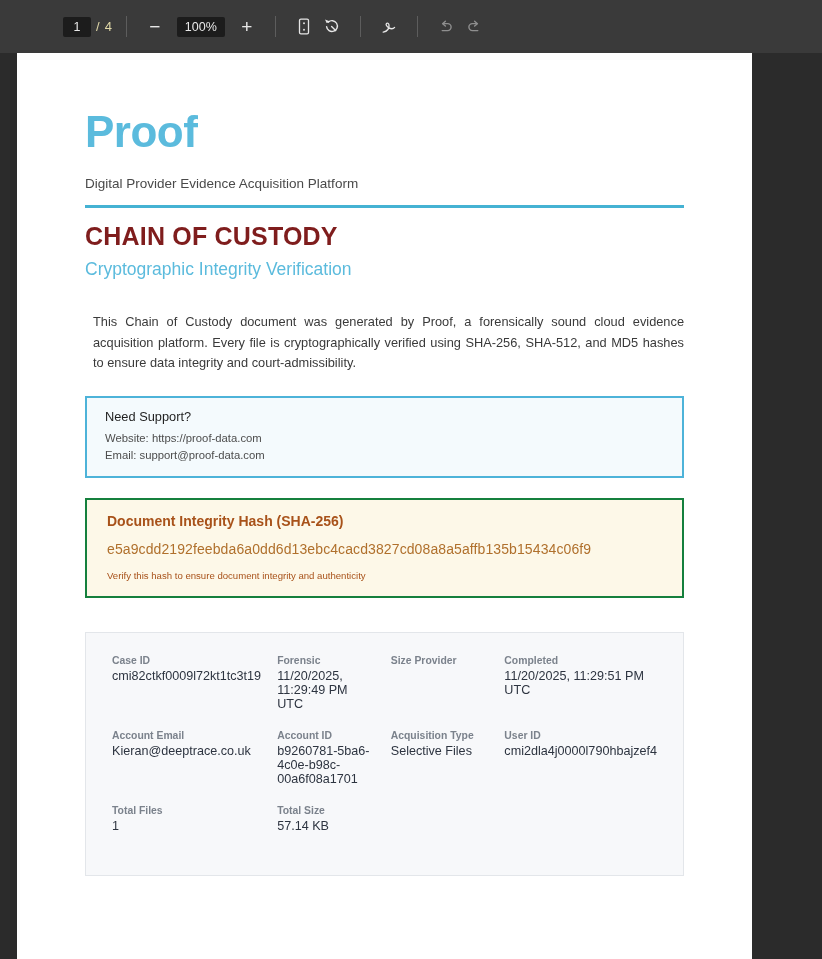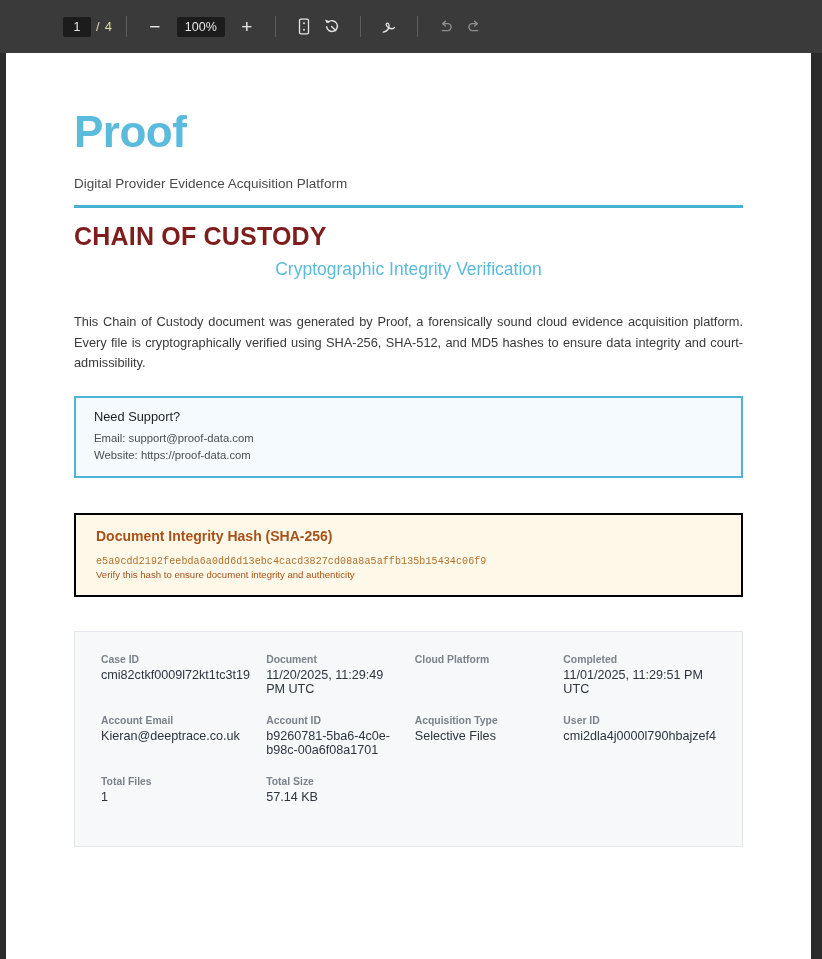--- a/index.html
+++ b/index.html
@@ -58,22 +58,22 @@
     border-radius: 2px;
     margin: 0 8px;
     text-align: center;
   }
   .tb-btn.dim { color: #8f8f8f; }
   .tb-btn svg { display: block; }
 
   
   #page-wrap {
     position: absolute;
-    top: 53px; left: 6px;
-    width: 805px; height: 906px;
+    top: 53px; left: 17px;
+    width: 735px; height: 906px;
     background: #ffffff;
     overflow: hidden;
   }
   #page-inner {
     padding: 57px 68px 0 68px;
   }
 
   
   .brand-title {
     font-size: 44px;
@@ -97,69 +97,68 @@
     font-size: 25px;
     font-weight: bold;
     color: #7f1d1d;
     margin: 0 0 8px 0;
     letter-spacing: 0.2px;
   }
   .doc-subtitle {
     font-size: 17.5px;
     color: #5bbbdd;
     margin: 0 0 32px 0;
-    text-align: center;
   }
 
   
   .intro {
     font-size: 12.8px;
     line-height: 1.62;
     color: #3a3a3a;
     text-align: justify;
-    margin: 0 0 22px 0;
+    margin: 0 0 22px 8px;
   }
 
   
   .support-box {
     border: 2px solid #4db3d9;
     background: #f4fafd;
     padding: 11px 18px 12px 18px;
-    margin-bottom: 35px;
+    margin-bottom: 20px;
   }
   .support-title {
     font-size: 12.8px;
     color: #1f1f1f;
     margin-bottom: 6px;
   }
   .support-line {
     font-size: 11.3px;
     color: #4d4d4d;
     line-height: 1.5;
   }
 
   
   .hash-box {
-    border: 2px solid #000000;
+    border: 2px solid #15803d;
     background: #fdf8e8;
     padding: 13px 20px 15px 20px;
     margin-bottom: 34px;
   }
   .hash-title {
     font-size: 14px;
     font-weight: bold;
     color: #a8521a;
     margin-bottom: 12px;
   }
   .hash-value {
-    font-family: Liberation Mono, monospace;
-    font-size: 10px;
+    font-family: Liberation Sans, sans-serif;
+    font-size: 14px;
     color: #b0702c;
     letter-spacing: 0.1px;
-    margin-bottom: 2px;
+    margin-bottom: 13px;
     word-break: break-all;
   }
   .hash-note {
     font-size: 9.6px;
     color: #a8521a;
   }
 
   
   .section-heading {
     font-size: 20px;
@@ -283,51 +282,51 @@
     <div class="rule"></div>
 
     <h2 class="doc-title">CHAIN OF CUSTODY</h2>
 
     <div class="doc-subtitle">Cryptographic Integrity Verification</div>
 
     <p class="intro">This Chain of Custody document was generated by Proof, a forensically sound cloud evidence acquisition platform. Every file is cryptographically verified using SHA-256, SHA-512, and MD5 hashes to ensure data integrity and court-admissibility.</p>
 
     <div class="support-box">
       <div class="support-title">Need Support?</div>
+      <div class="support-line">Website: https://proof-data.com</div>
       <div class="support-line">Email: support@proof-data.com</div>
-      <div class="support-line">Website: https://proof-data.com</div>
     </div>
 
     <div class="hash-box">
       <div class="hash-title">Document Integrity Hash (SHA-256)</div>
       <div class="hash-value">e5a9cdd2192feebda6a0dd6d13ebc4cacd3827cd08a8a5affb135b15434c06f9</div>
       <div class="hash-note">Verify this hash to ensure document integrity and authenticity</div>
     </div>
 
 
     <div class="details-panel">
       <div class="details-grid">
 
         <div class="detail-item">
           <div class="detail-label">Case ID</div>
           <div class="detail-value">cmi82ctkf0009l72kt1tc3t19</div>
         </div>
 
         <div class="detail-item">
-          <div class="detail-label">Document</div>
+          <div class="detail-label">Forensic</div>
           <div class="detail-value">11/20/2025, 11:29:49 PM UTC</div>
         </div>
 
         <div class="detail-item">
-          <div class="detail-label">Cloud Platform</div>
+          <div class="detail-label">Size Provider</div>
         </div>
 
         <div class="detail-item">
           <div class="detail-label">Completed</div>
-          <div class="detail-value">11/01/2025, 11:29:51 PM UTC</div>
+          <div class="detail-value">11/20/2025, 11:29:51 PM UTC</div>
         </div>
 
         <div class="detail-item">
           <div class="detail-label">Account Email</div>
           <div class="detail-value">Kieran@deeptrace.co.uk</div>
         </div>
 
         <div class="detail-item">
           <div class="detail-label">Account ID</div>
           <div class="detail-value">b9260781-5ba6-4c0e-b98c-00a6f08a1701</div>

